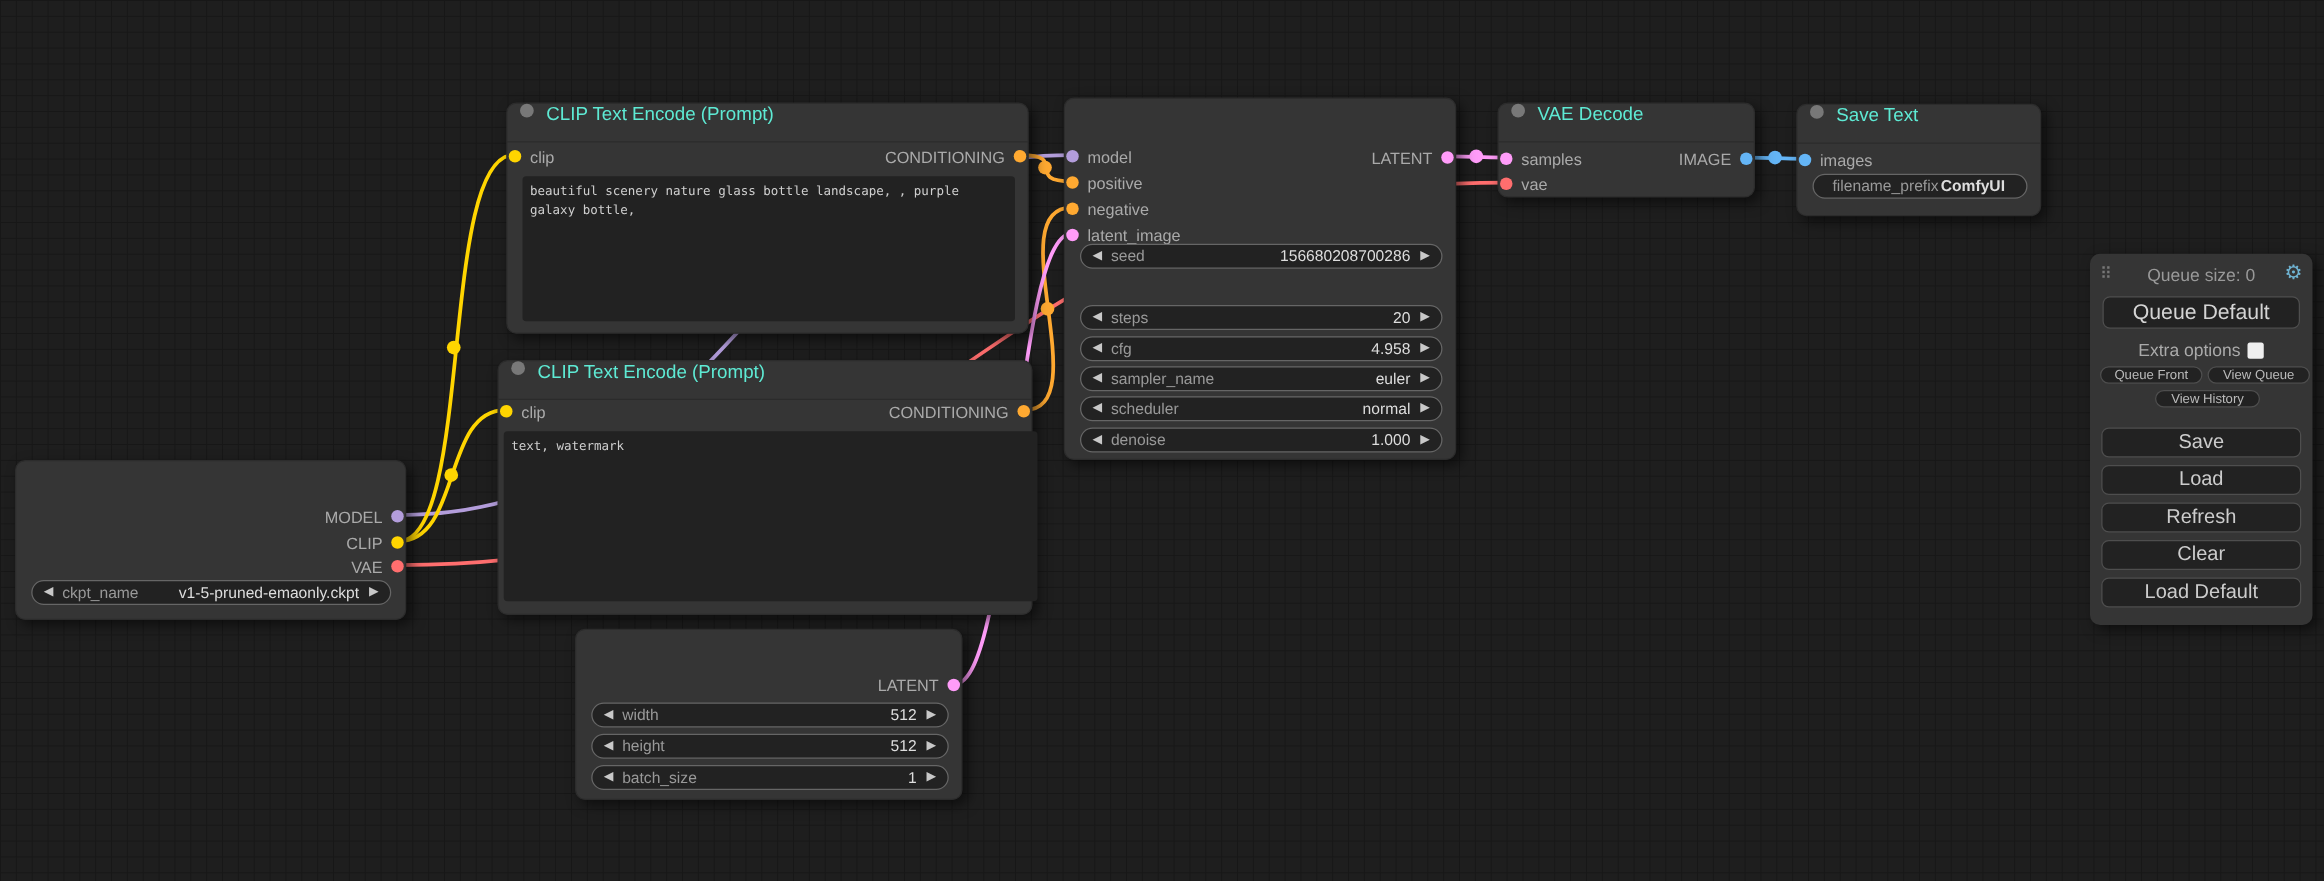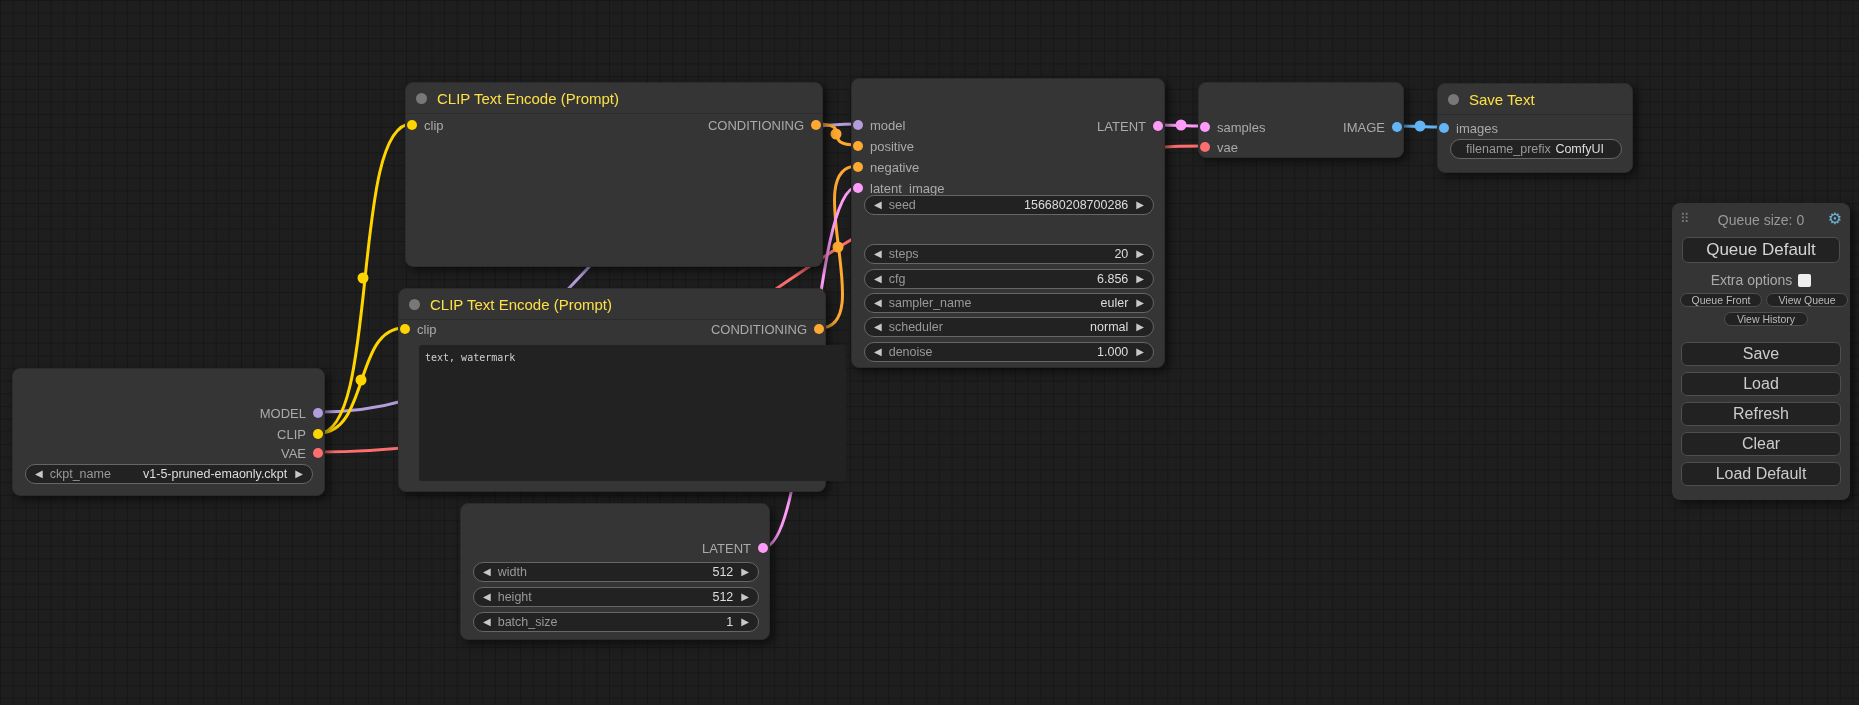--- a/index.html
+++ b/index.html
@@ -12,38 +12,38 @@
     background-size:12.7px 12.7px;
     font-family:"Liberation Sans", sans-serif;
   }
   #wires{position:absolute;left:0;top:0;z-index:0;}
   #wires path{fill:none;stroke-width:3;stroke-linecap:round;}
   .node{
     position:absolute;z-index:1;background:#353535;border-radius:8px;
     box-shadow:4px 4px 10px rgba(0,0,0,.55);border:1px solid #2c2c2c;box-sizing:border-box;
   }
   .ntitle{
-    height:30px;display:flex;align-items:center;padding-left:10px;
-    color:#fde047;font-size:15px;border-bottom:1px solid rgba(0,0,0,.18);
+    height:30px;display:flex;padding-left:10px;
+    color:#5eead4;font-size:15px;border-bottom:1px solid rgba(0,0,0,.18);
   }
   .tdot{width:11px;height:11px;border-radius:50%;background:#787878;margin-right:10px;flex:0 0 auto;}
   .port{position:absolute;display:flex;align-items:center;gap:7px;height:16px;font-size:13px;color:#aaa;white-space:nowrap;}
   .port.in{left:1px;}
   .port.out{right:1px;flex-direction:row-reverse;}
   .pdot{width:10px;height:10px;border-radius:50%;flex:0 0 auto;}
   .widget{
     position:absolute;height:20px;background:#222;border:1px solid #666;border-radius:10px;
     display:flex;align-items:center;box-sizing:border-box;padding:0 9px;font-size:12.5px;color:#999;
   }
   .arr{color:#c8c8c8;font-size:10px;line-height:1;}
   .wl{margin-left:7px;}
   .wv{margin-left:auto;margin-right:8px;color:#ddd;}
   .widget.noarrow{padding-left:15px;}
   .widget.noarrow .wl{margin-left:0;}
-  .widget.noarrow .wv{margin-right:8px;}
+  .widget.noarrow .wv{margin-right:8px;font-weight:bold;}
   .togglec{width:12px;height:12px;border-radius:50%;margin-left:6px;flex:0 0 auto;}
   .prompt{
     position:absolute;background:#222;border-radius:3px;color:#cfcfcf;
     font-family:"DejaVu Sans Mono", monospace;font-size:10px;line-height:15px;
     padding:5px 6px;box-sizing:border-box;white-space:pre-wrap;word-break:break-word;overflow:hidden;
   }
   
   #queue-panel{
     position:absolute;z-index:2;left:1672px;top:203px;width:178px;height:297px;
     background:#353535;border-radius:8px;box-shadow:4px 4px 10px rgba(0,0,0,.55);
@@ -110,36 +110,37 @@
     <span>CLIP Text Encode (Prompt)</span>
   </div>
   <div class="port in" style="top:34px">
     <span class="pdot" style="background: rgb(255, 213, 0);"></span>
     <span>clip</span>
   </div>
   <div class="port out" style="top:34px">
     <span class="pdot" style="background: rgb(255, 169, 49);"></span>
     <span>CONDITIONING</span>
   </div>
+  <div class="prompt" style="top:58px;left:12px;width:394px;height:116px">beautiful scenery nature glass bottle landscape, , purple galaxy bottle,</div>
 </div>
 
 <div class="node" style="left:398px;top:288px;width:428px;height:204px;">
   <div class="ntitle">
     <span class="tdot" style="background: rgb(120, 120, 120);"></span>
     <span>CLIP Text Encode (Prompt)</span>
   </div>
   <div class="port in" style="top:32px">
     <span class="pdot" style="background: rgb(255, 213, 0);"></span>
     <span>clip</span>
   </div>
   <div class="port out" style="top:32px">
     <span class="pdot" style="background: rgb(255, 169, 49);"></span>
     <span>CONDITIONING</span>
   </div>
-  <div class="prompt" style="top:56px;left:20px;width:427px;height:136px">text, watermark</div>
+  <div class="prompt" style="top:56px;left:4px;width:427px;height:136px">text, watermark</div>
 </div>
 
 <div class="node" style="left:460px;top:503px;width:310px;height:137px;">
   <div class="port out" style="top:36px">
     <span class="pdot" style="background: rgb(255, 156, 249);"></span>
     <span>LATENT</span>
   </div>
   <div class="widget" style="top:58px;left:12px;width:286px">
     <span class="arr">◀</span>
     <span class="wl">width</span>
@@ -189,21 +190,21 @@
   </div>
   <div class="widget" style="top:165px;left:12px;width:290px">
     <span class="arr">◀</span>
     <span class="wl">steps</span>
     <span class="wv">20</span>
     <span class="arr">▶</span>
   </div>
   <div class="widget" style="top:190px;left:12px;width:290px">
     <span class="arr">◀</span>
     <span class="wl">cfg</span>
-    <span class="wv">6.856</span>
+    <span class="wv">4.958</span>
     <span class="arr">▶</span>
   </div>
   <div class="widget" style="top:214px;left:12px;width:290px">
     <span class="arr">◀</span>
     <span class="wl">sampler_name</span>
     <span class="wv">euler</span>
     <span class="arr">▶</span>
   </div>
   <div class="widget" style="top:238px;left:12px;width:290px">
     <span class="arr">◀</span>
@@ -213,20 +214,24 @@
   </div>
   <div class="widget" style="top:263px;left:12px;width:290px">
     <span class="arr">◀</span>
     <span class="wl">denoise</span>
     <span class="wv">1.000</span>
     <span class="arr">▶</span>
   </div>
 </div>
 
 <div class="node" style="left:1198px;top:82px;width:206px;height:76px;">
+  <div class="ntitle">
+    <span class="tdot" style="background: rgb(120, 120, 120);"></span>
+    <span>VAE Decode</span>
+  </div>
   <div class="port in" style="top:36px">
     <span class="pdot" style="background: rgb(255, 156, 249);"></span>
     <span>samples</span>
   </div>
   <div class="port in" style="top:56px">
     <span class="pdot" style="background: rgb(255, 110, 110);"></span>
     <span>vae</span>
   </div>
   <div class="port out" style="top:36px">
     <span class="pdot" style="background: rgb(100, 181, 246);"></span>

